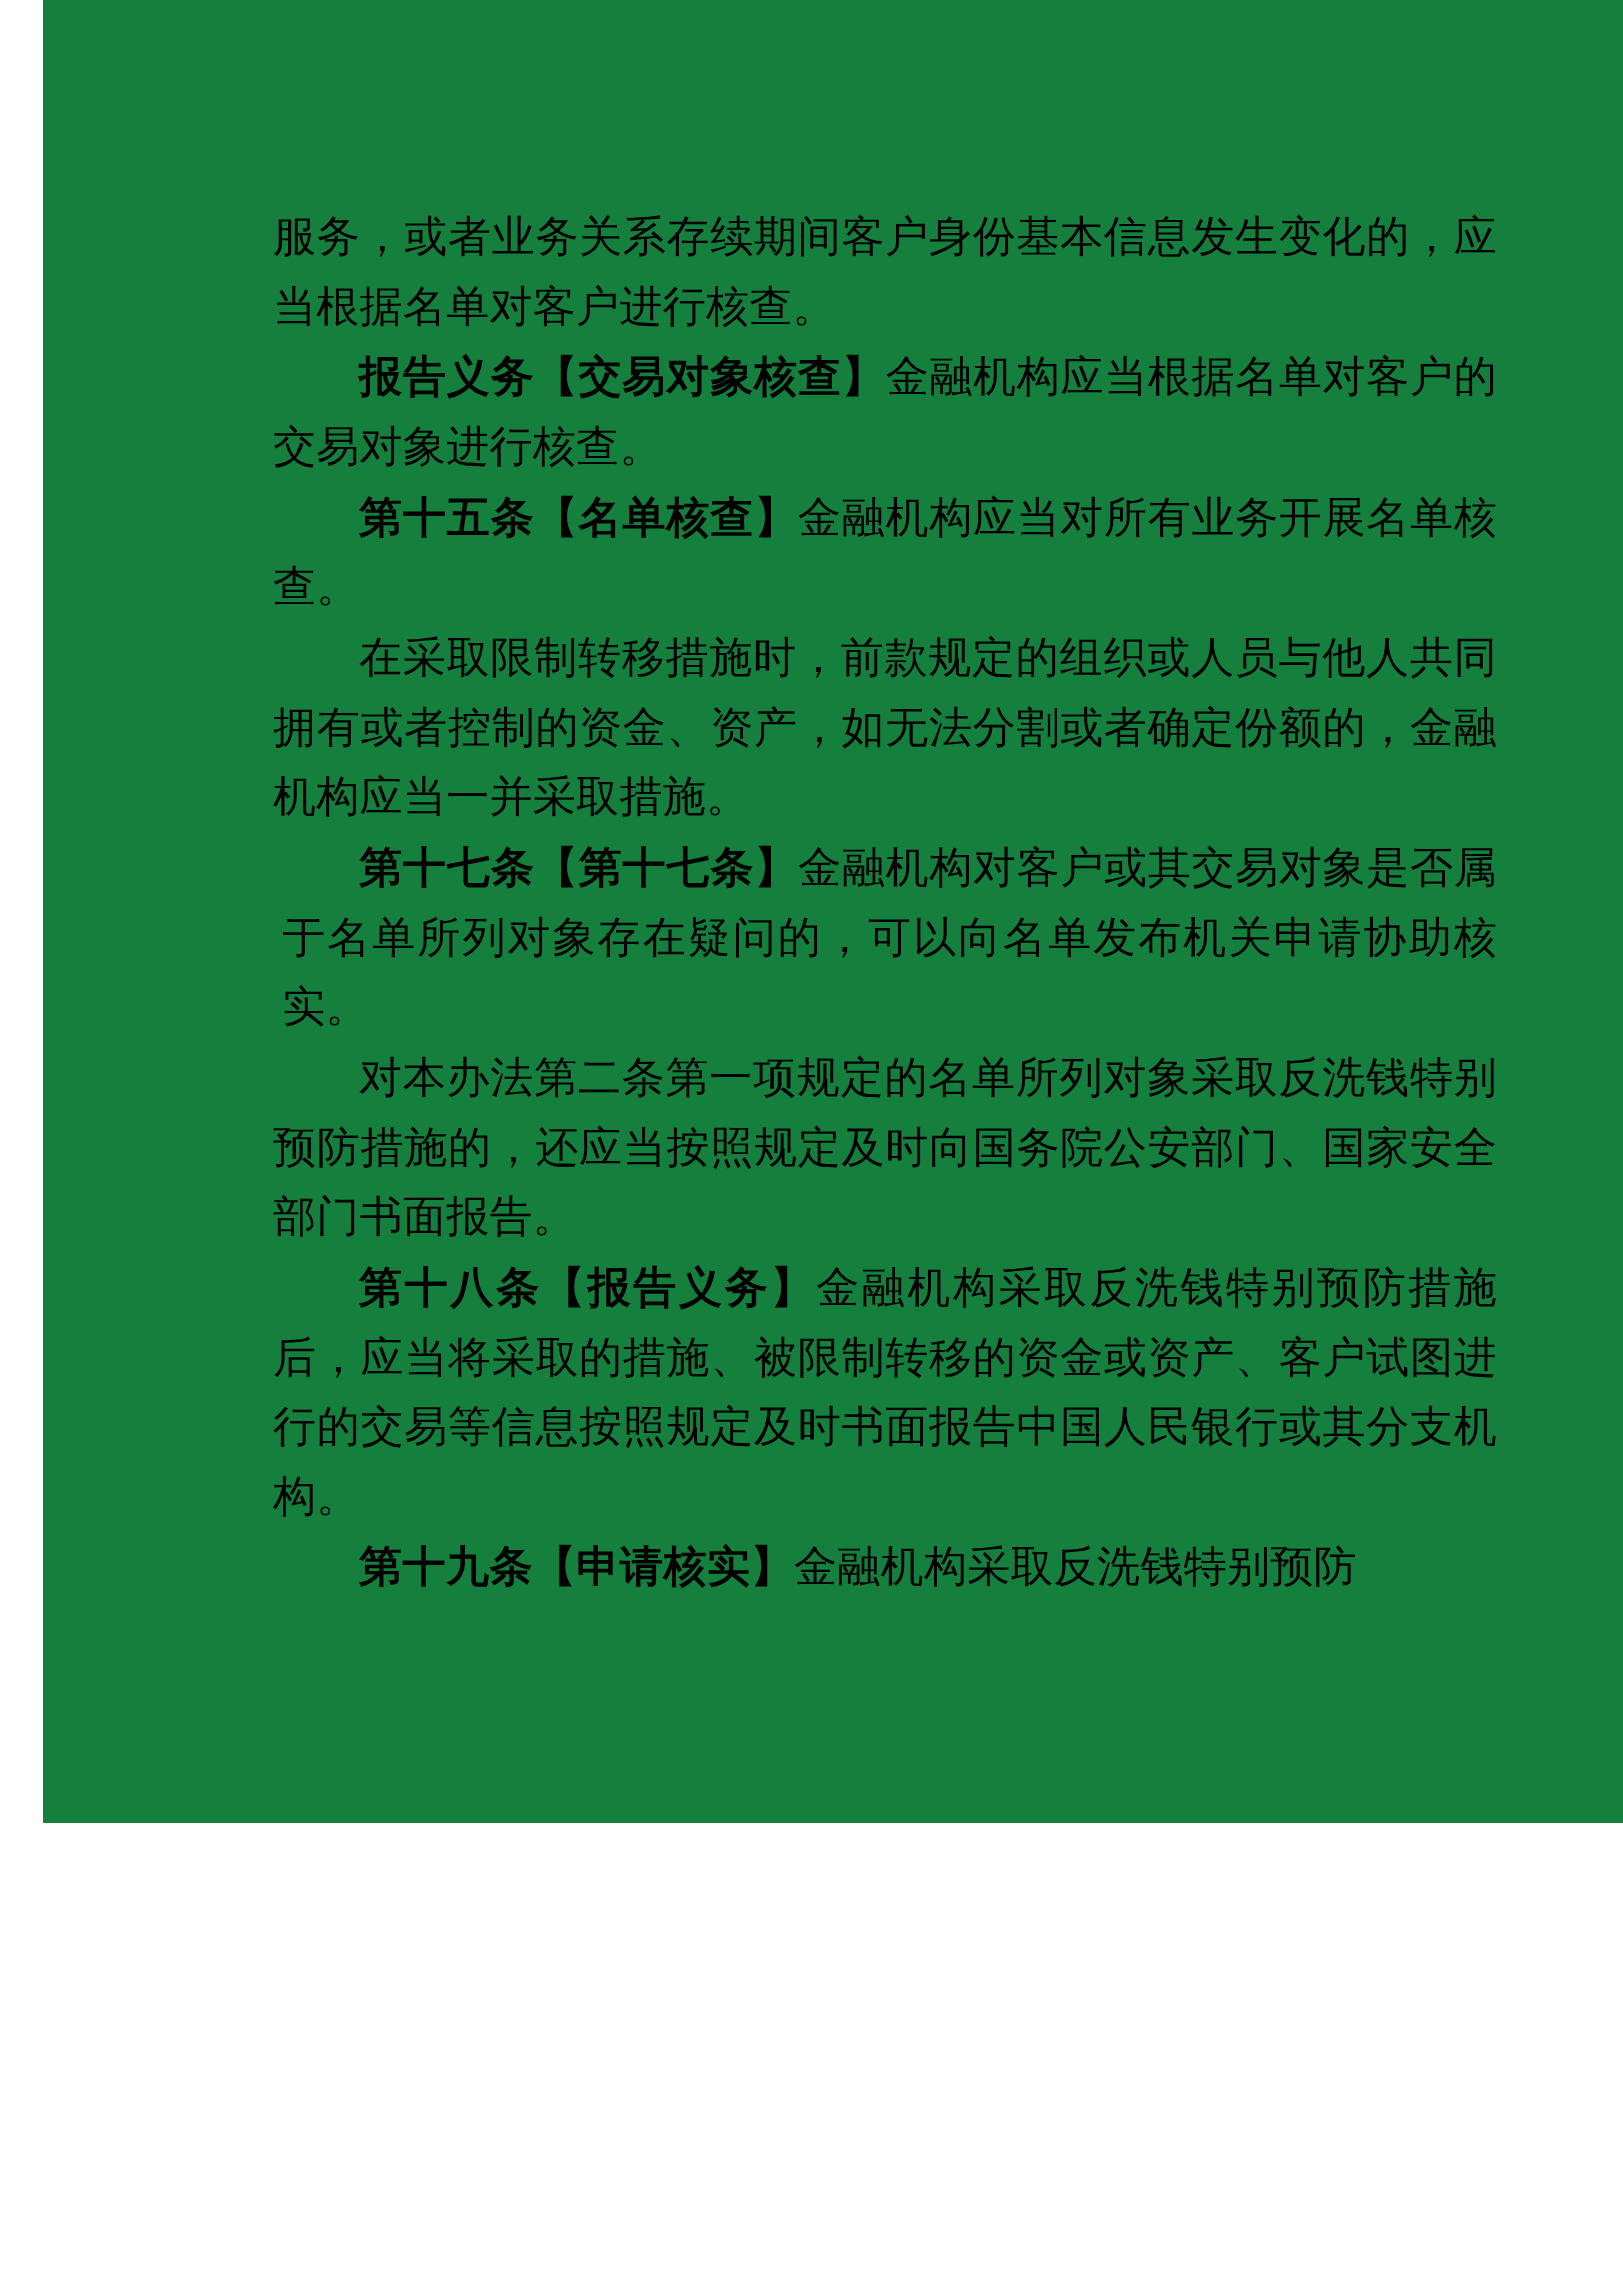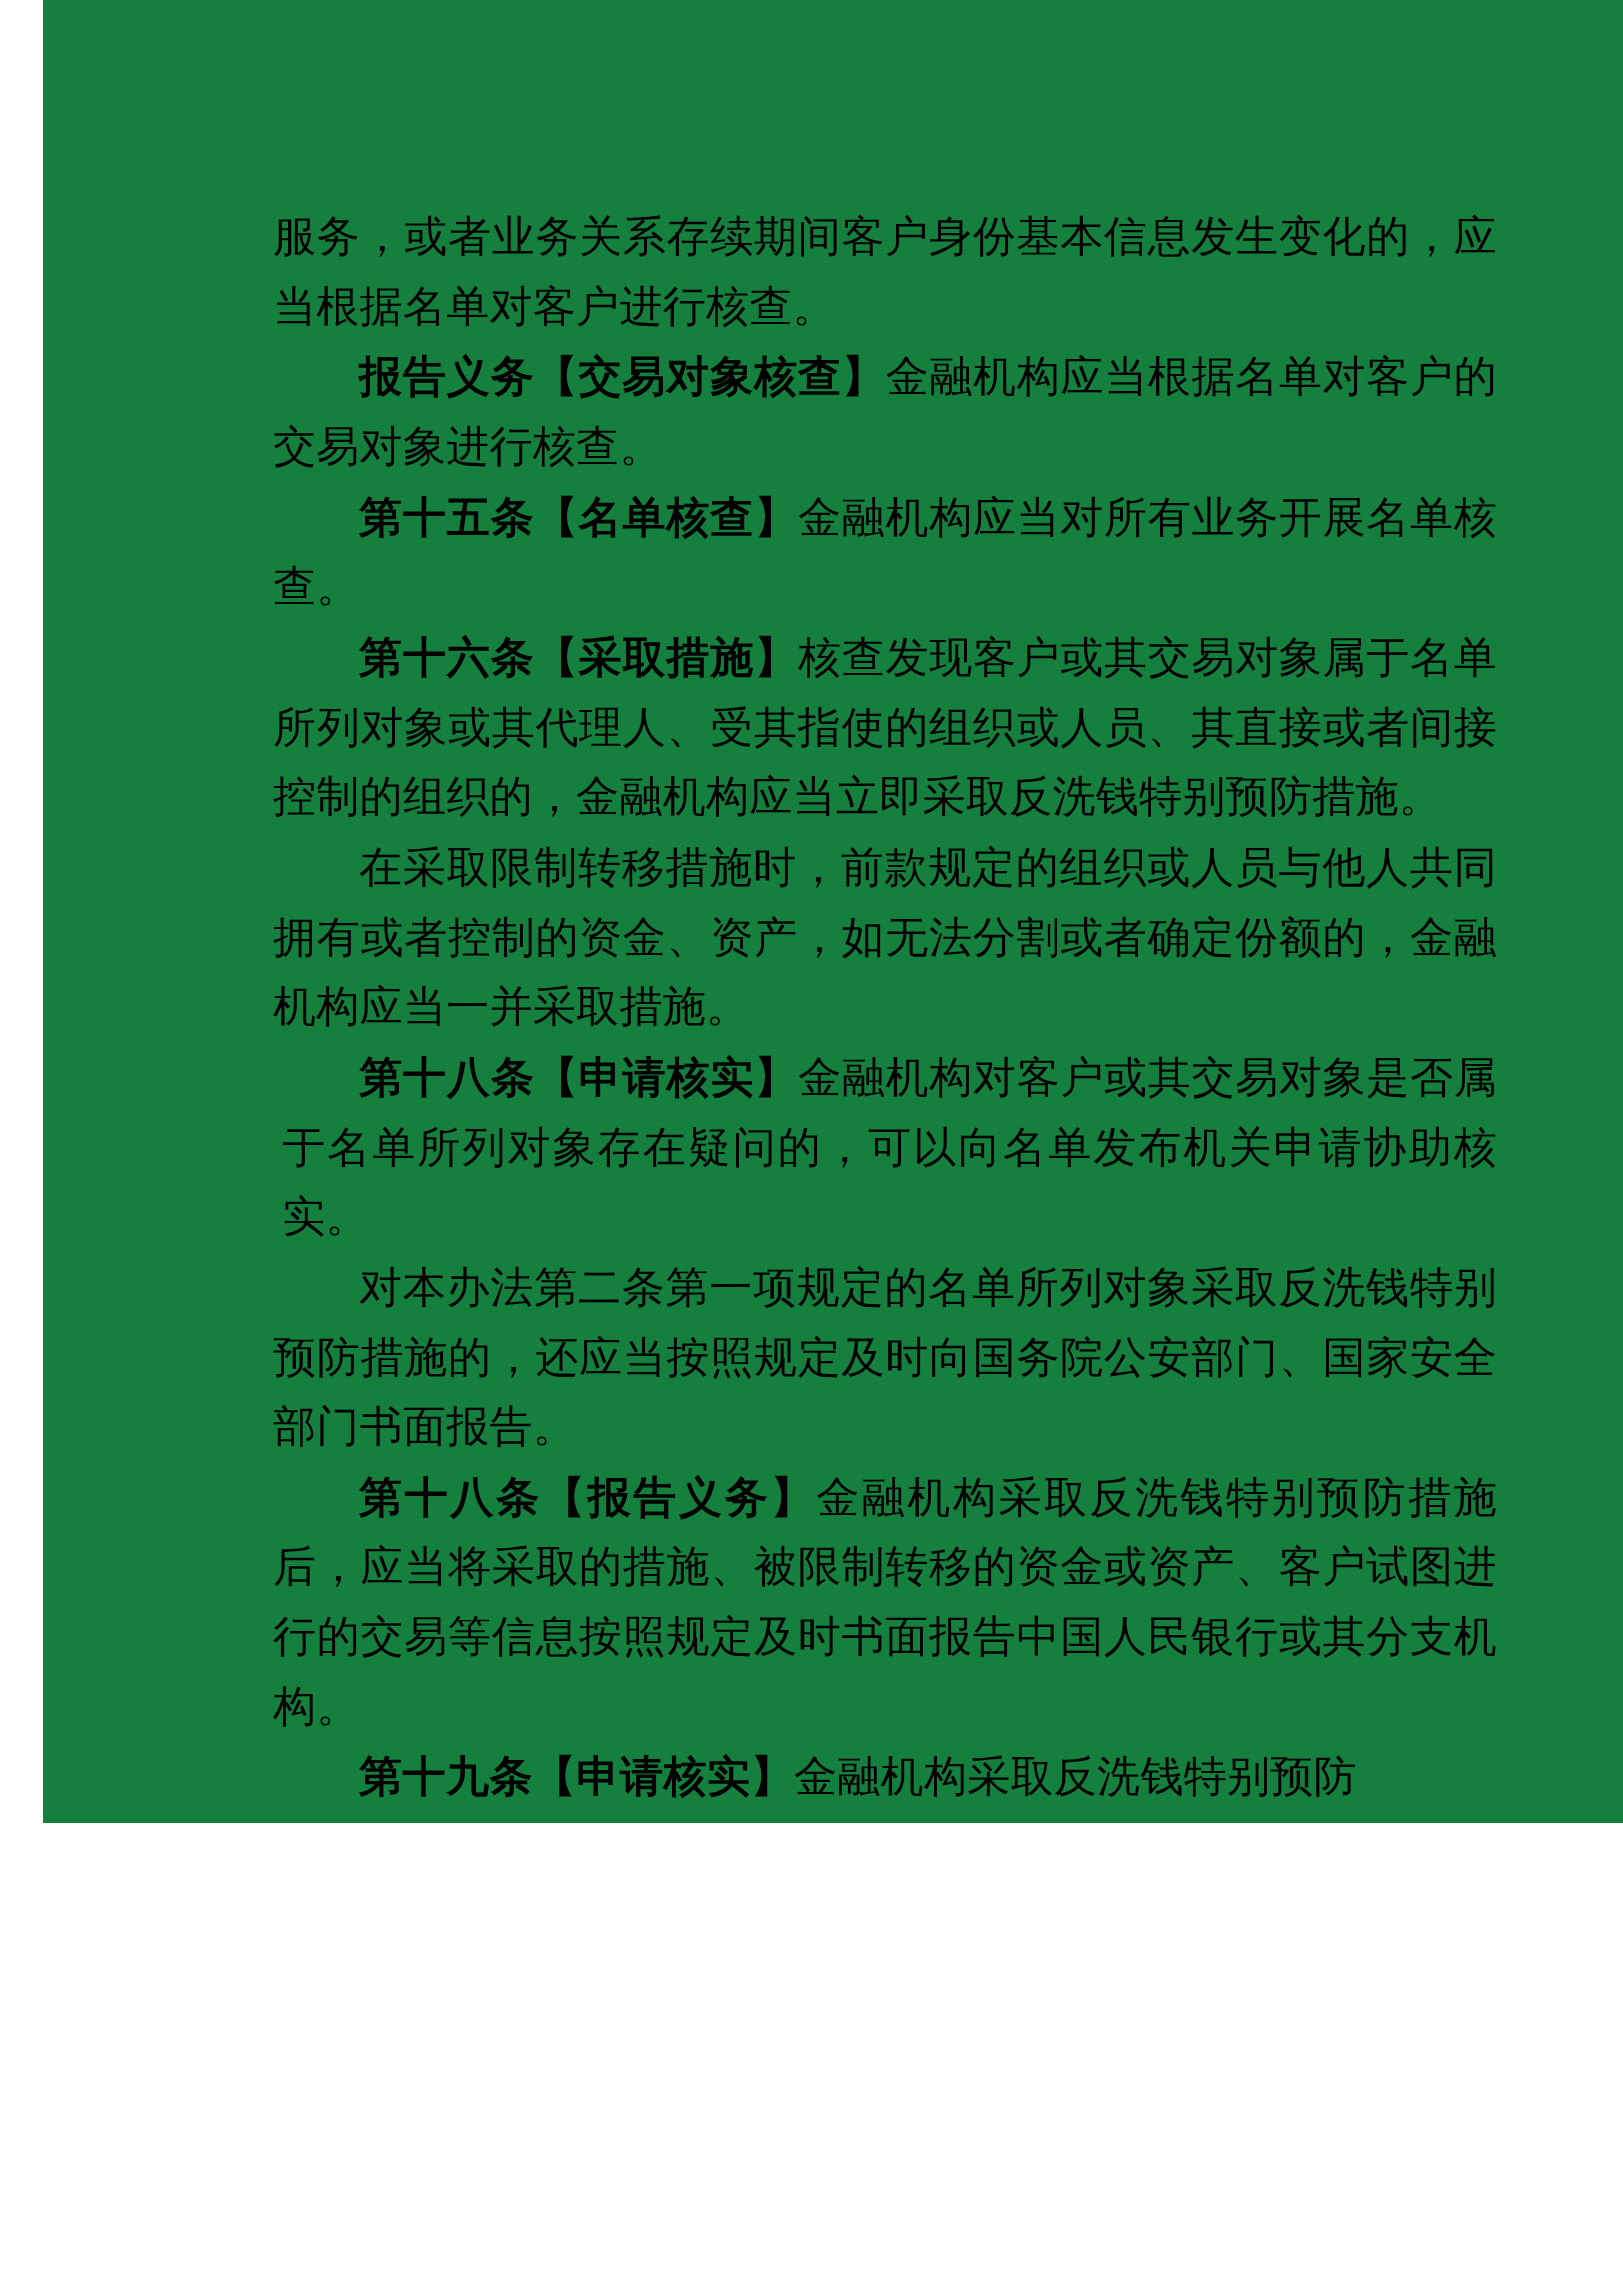--- a/index.html
+++ b/index.html
@@ -65,30 +65,27 @@
     </p>
 
     <p class="para indent">
       <span class="art-head">报告义务【交易对象核查】</span><span>金融机构应当根据名单对客户的交易对象进行核查。</span>
     </p>
 
     <p class="para indent">
       <span class="art-head">第十五条【名单核查】</span><span>金融机构应当对所有业务开展名单核查。</span>
     </p>
 
-    <p class="para indent">
-      <span class="art-head">第十六条【采取措施】</span><span>核查发现客户或其交易对象属于名单所列对象或其代理人、受其指使的组织或人员、其直接或者间接控制的组织的，金融机构应当立即采取反洗钱特别预防措施。</span>
-    </p>
 
     <p class="para indent">
       <span>在采取限制转移措施时，前款规定的组织或人员与他人共同拥有或者控制的资金、资产，如无法分割或者确定份额的，金融机构应当一并采取措施。</span>
     </p>
 
     <p class="para indent-sm">
-      <span class="art-head">第十八条【申请核实】</span><span>金融机构对客户或其交易对象是否属于名单所列对象存在疑问的，可以向名单发布机关申请协助核实。</span>
+      <span class="art-head">第十七条【第十七条】</span><span>金融机构对客户或其交易对象是否属于名单所列对象存在疑问的，可以向名单发布机关申请协助核实。</span>
     </p>
 
     <p class="para indent">
       <span>对本办法第二条第一项规定的名单所列对象采取反洗钱特别预防措施的，还应当按照规定及时向国务院公安部门、国家安全部门书面报告。</span>
     </p>
 
     <p class="para indent">
       <span class="art-head">第十八条【报告义务】</span><span>金融机构采取反洗钱特别预防措施后，应当将采取的措施、被限制转移的资金或资产、客户试图进行的交易等信息按照规定及时书面报告中国人民银行或其分支机构。</span>
     </p>
 

